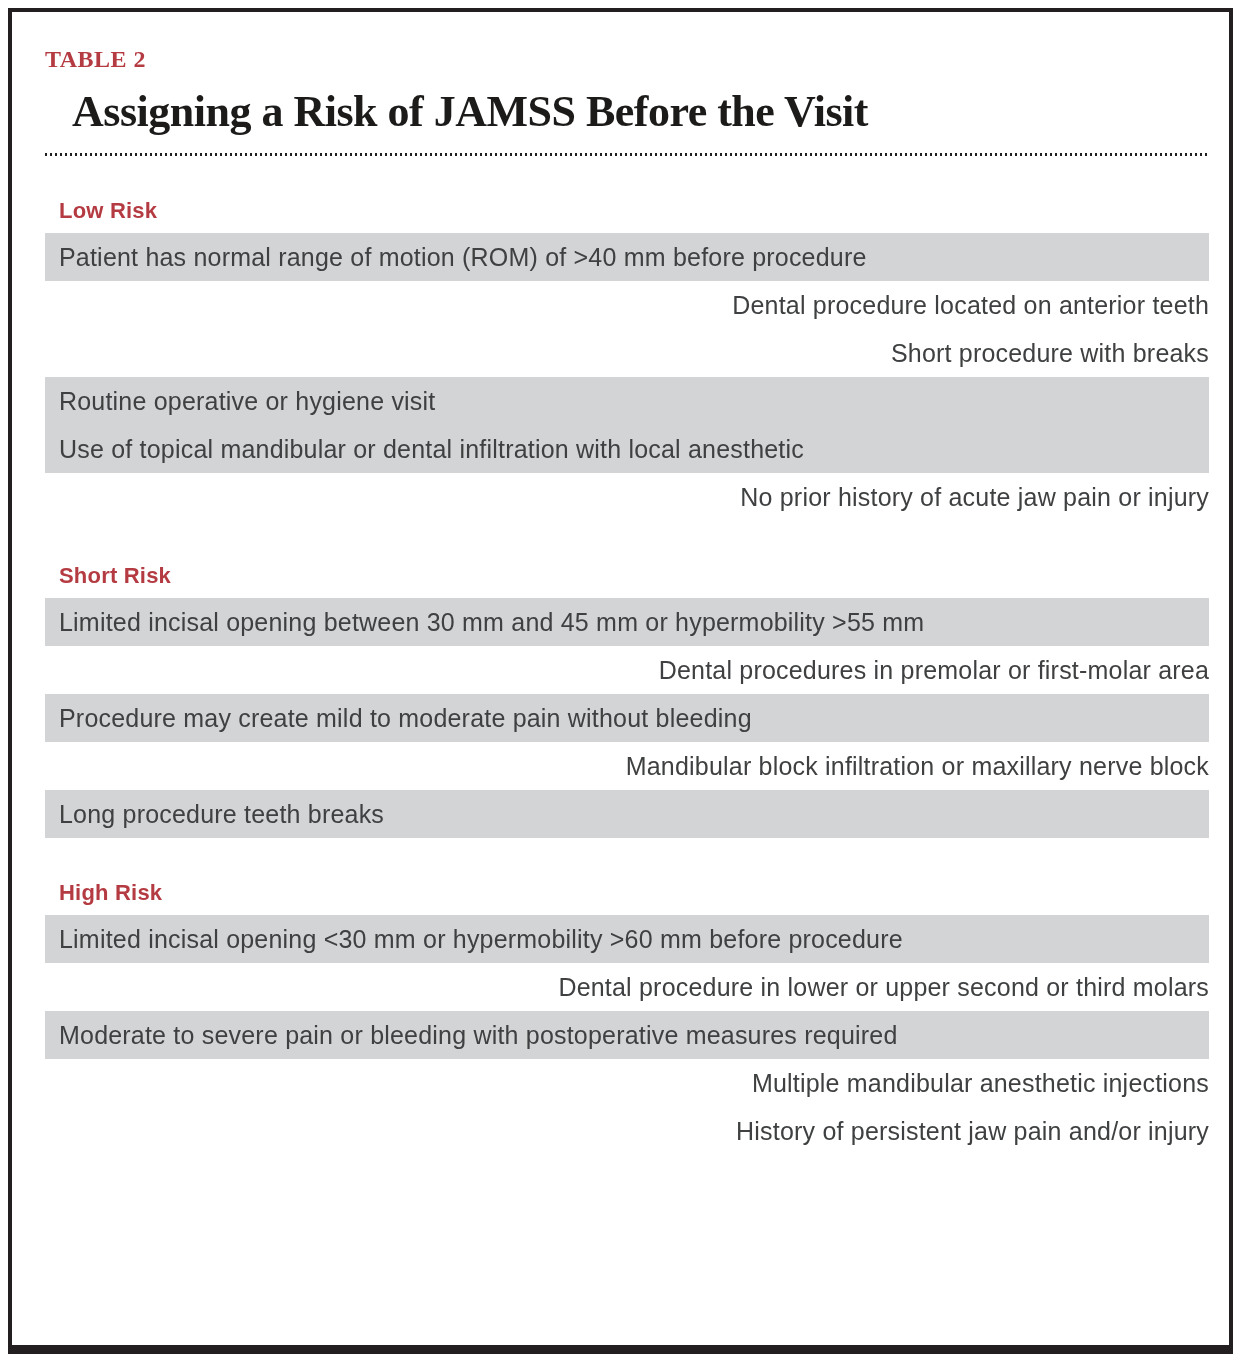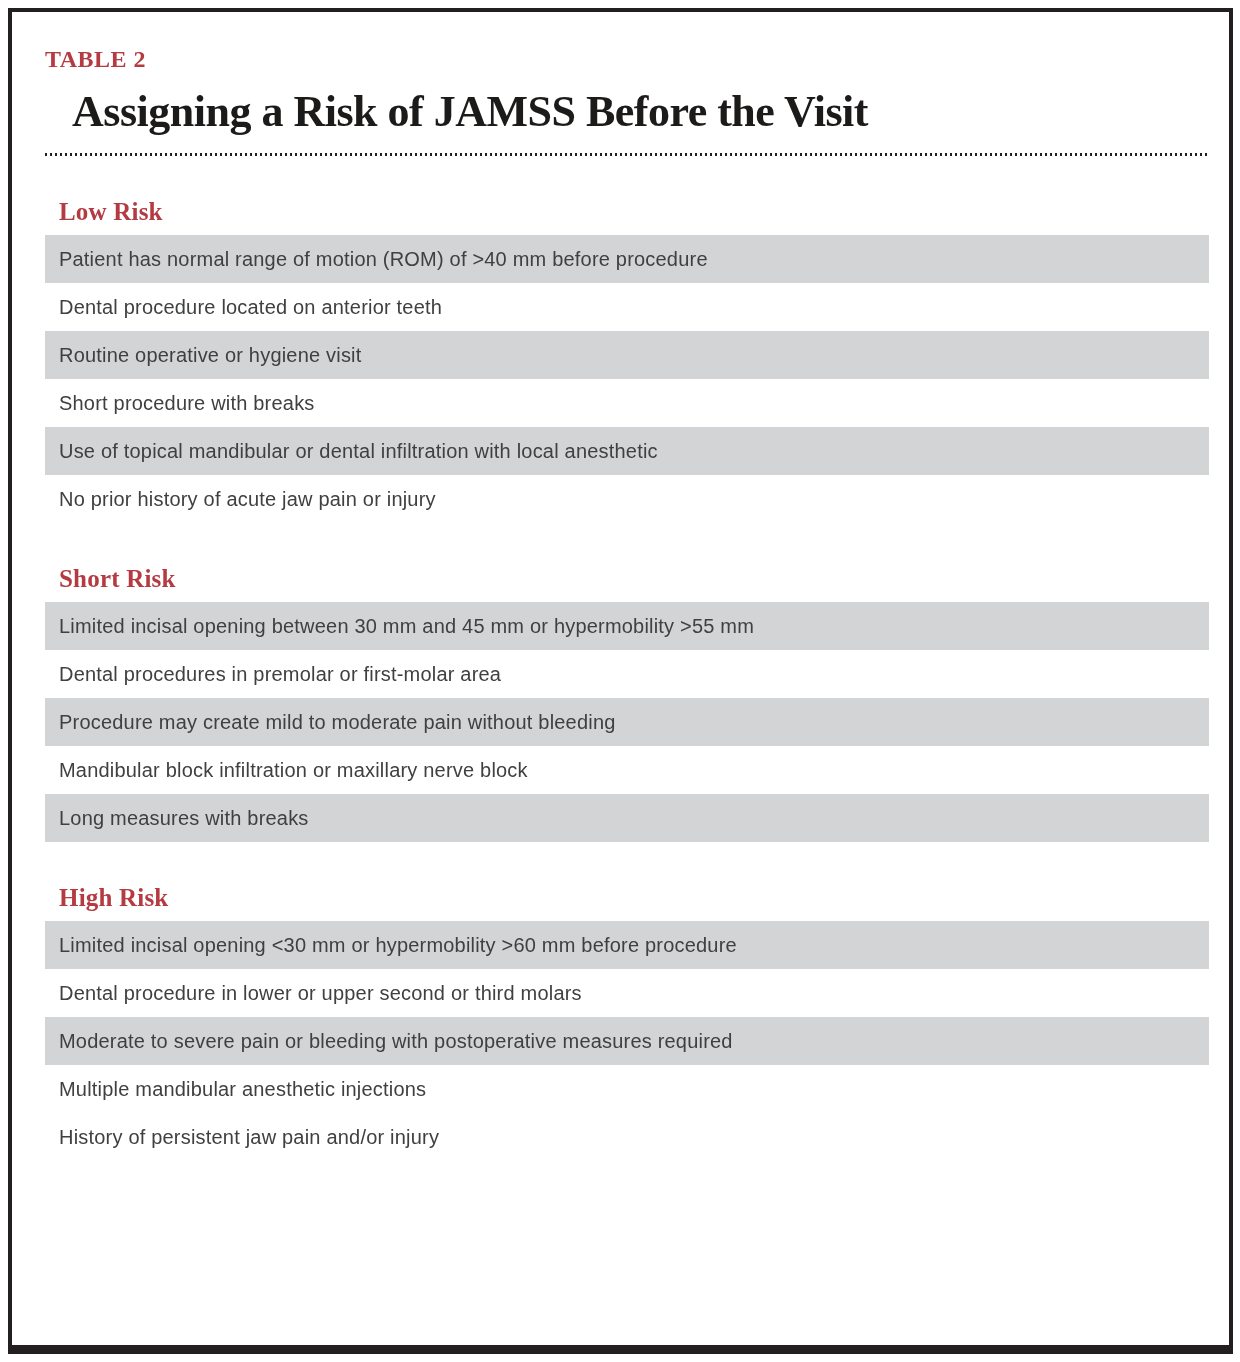--- a/index.html
+++ b/index.html
@@ -45,70 +45,69 @@
     white-space:nowrap;
     margin-left:27px;
   }
   .divider{
     height:3px;
     margin-top:17px;
     background:repeating-linear-gradient(90deg, #1f1f1f 0 2px, transparent 2px 5px);
   }
   .section{ margin-top:42px; }
   .section-heading{
-    font-size:25px;
+    font-size:22px;
     font-weight:700;
     color:var(--red);
     padding-left:14px;
     margin-bottom:9px;
     letter-spacing:.2px;
-    font-family:Liberation Serif, serif;
   }
   .rows{ width:100%; }
   .row{
     height:48px;
     line-height:48px;
-    font-size:20px;
+    font-size:25px;
     color:var(--text-dark);
     padding-left:14px;
     letter-spacing:.2px;
     white-space:nowrap;
     overflow:hidden;
     box-sizing:border-box;
   }
   .row.shaded{ background:var(--row-gray); }
-  .row.plain{ background:transparent; }
+  .row.plain{ background:transparent;text-align:right; }
 </style>
 </head>
 <body>
 
 <div class="frame">
   <div class="table-label">TABLE 2</div>
   <div class="table-title">Assigning a Risk of JAMSS Before the Visit</div>
   <div class="divider"></div>
   <div id="sections">
       <div class="section">
         <div class="section-heading">Low Risk</div>
         <div class="rows">
           <div class="row shaded">Patient has normal range of motion (ROM) of &gt;40 mm before procedure</div>
           <div class="row plain">Dental procedure located on anterior teeth</div>
+          <div class="row plain">Short procedure with breaks</div>
           <div class="row shaded">Routine operative or hygiene visit</div>
-          <div class="row plain">Short procedure with breaks</div>
           <div class="row shaded">Use of topical mandibular or dental infiltration with local anesthetic</div>
           <div class="row plain">No prior history of acute jaw pain or injury</div>
         </div>
       </div>
       <div class="section">
         <div class="section-heading">Short Risk</div>
         <div class="rows">
           <div class="row shaded">Limited incisal opening between 30 mm and 45 mm or hypermobility &gt;55 mm</div>
           <div class="row plain">Dental procedures in premolar or first-molar area</div>
           <div class="row shaded">Procedure may create mild to moderate pain without bleeding</div>
           <div class="row plain">Mandibular block infiltration or maxillary nerve block</div>
-          <div class="row shaded">Long measures with breaks</div>
+          <div class="row shaded">Long procedure teeth breaks</div>
         </div>
       </div>
       <div class="section">
         <div class="section-heading">High Risk</div>
         <div class="rows">
           <div class="row shaded">Limited incisal opening &lt;30 mm or hypermobility &gt;60 mm before procedure</div>
           <div class="row plain">Dental procedure in lower or upper second or third molars</div>
           <div class="row shaded">Moderate to severe pain or bleeding with postoperative measures required</div>
           <div class="row plain">Multiple mandibular anesthetic injections</div>
           <div class="row plain">History of persistent jaw pain and/or injury</div>

